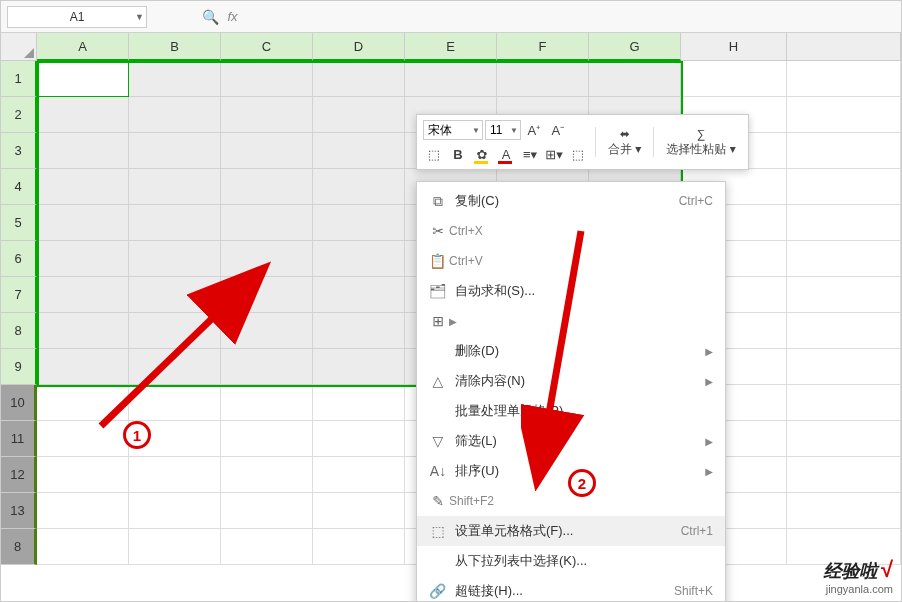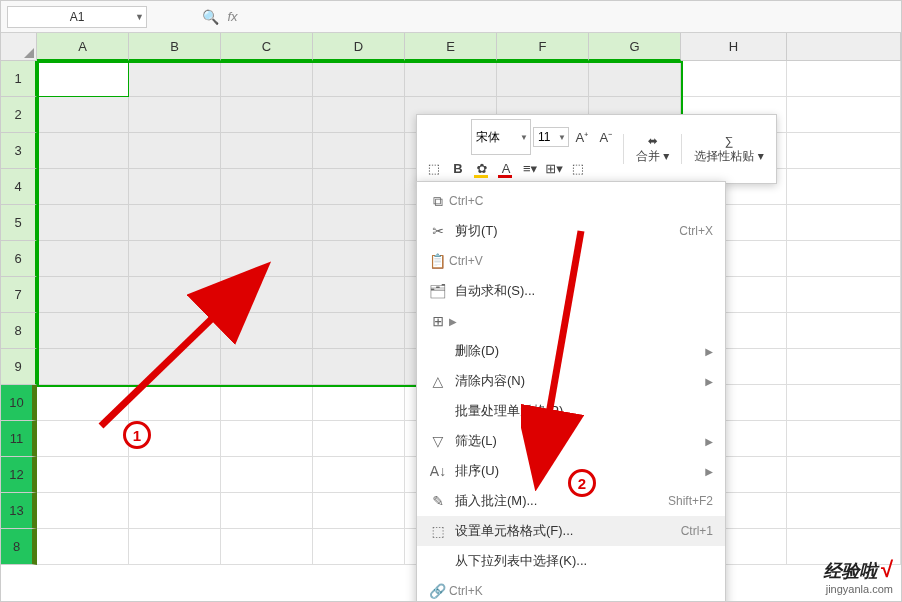--- a/index.html
+++ b/index.html
@@ -17,30 +17,30 @@
 .select-all { width: 36px; height: 28px; border-right: 1px solid #ccc; border-bottom: 1px solid #ccc; background: #eee; position: relative; }
 .select-all::after { content: ""; position: absolute; right: 2px; bottom: 2px; width: 0; height: 0; border-left: 10px solid transparent; border-bottom: 10px solid #999; }
 
 .col-headers { display: flex; flex: 1; }
 .col-header { height: 28px; border-right: 1px solid #ccc; border-bottom: 1px solid #ccc; background: #eee; display: flex; align-items: center; justify-content: center; font-size: 13px; color: #333; }
 .col-header.sel { background: #d8f0d0; border-bottom: 2px solid #0a0; }
 .col-header.last { flex: 1; }
 
 .rows { }
 .row { display: flex; }
-.row-header { width: 36px; border-right: 5px solid #4d7c0f; border-bottom: 1px solid #ccc; background: #22c55e; display: flex; align-items: center; justify-content: center; font-size: 13px; color: #333; }
+.row-header { width: 36px; border-right: 3px solid #4d7c0f; border-bottom: 1px solid #ccc; background: #a3a3a3; display: flex; align-items: center; justify-content: center; font-size: 13px; color: #333; }
 .row-header.sel { background: #d8f0d0; border-right: 2px solid #0a0; }
 .cell { border-right: 1px solid #ddd; border-bottom: 1px solid #ddd; background: #fff; }
 
 .selection-overlay { position: absolute; border: 2px solid #0a0; pointer-events: none; }
 .selection-fill { position: absolute; background: rgba(180,180,180,0.25); pointer-events: none; }
 .active-cell { position: absolute; background: #fff; border: 1px solid #0a0; pointer-events: none; }
 
 .mini-toolbar { position: absolute; background: #fff; border: 1px solid #ccc; box-shadow: 0 2px 8px rgba(0,0,0,0.2); padding: 4px 6px; display: flex; align-items: center; gap: 2px; }
-.mini-font { width: 60px; height: 36px; border: 1px solid #ccc; font-size: 12px; padding: 0 4px; display: flex; align-items: center; position: relative; margin-left: 48px; }
+.mini-font { width: 60px; height: 20px; border: 1px solid #ccc; font-size: 12px; padding: 0 4px; display: flex; align-items: center; position: relative; }
 .mini-size { width: 36px; height: 20px; border: 1px solid #ccc; font-size: 12px; padding: 0 4px; display: flex; align-items: center; position: relative; }
 .mini-drop { position: absolute; right: 2px; font-size: 8px; color: #666; }
 .mini-btn { width: 22px; height: 22px; display: flex; align-items: center; justify-content: center; font-size: 13px; color: #444; border-radius: 2px; }
 .mini-sep { width: 1px; height: 30px; background: #ddd; margin: 0 4px; }
 .mini-text-btn { height: 44px; display: flex; flex-direction: column; align-items: center; justify-content: center; padding: 0 6px; font-size: 12px; color: #444; }
 .mini-row { display: flex; flex-direction: column; gap: 2px; }
 .mini-hrow { display: flex; gap: 2px; align-items: center; }
 
 .context-menu { position: absolute; background: #fff; border: 1px solid #ccc; box-shadow: 0 2px 10px rgba(0,0,0,0.25); width: 310px; padding: 4px 0; }
 .menu-item { display: flex; align-items: center; height: 30px; padding: 0 12px 0 10px; font-size: 13px; color: #333; }
@@ -299,25 +299,25 @@
   <div class="mini-sep"></div>
   <div class="mini-text-btn">
     <span>∑</span>
     <span>选择性粘贴 ▾</span>
   </div>
 </div>
 
 <div class="context-menu" id="context-menu" style="left:415px; top:180px;">
     <div class="menu-item">
       <span class="menu-icon">⧉</span>
+      <span class="menu-label">复制(C)</span>
       <span class="menu-shortcut">Ctrl+C</span>
     </div>
     <div class="menu-item">
       <span class="menu-icon">✂</span>
-      <span class="menu-label">剪切(T)</span>
       <span class="menu-shortcut">Ctrl+X</span>
     </div>
     <div class="menu-item">
       <span class="menu-icon">📋</span>
       <span class="menu-shortcut">Ctrl+V</span>
     </div>
     <div class="menu-item">
       <span class="menu-icon">🗂</span>
       <span class="menu-label">自动求和(S)...</span>
       <span class="menu-shortcut"></span>
@@ -346,36 +346,36 @@
       <span class="menu-label">筛选(L)</span>
       <span class="menu-arrow">▶</span>
     </div>
     <div class="menu-item">
       <span class="menu-icon">A↓</span>
       <span class="menu-label">排序(U)</span>
       <span class="menu-arrow">▶</span>
     </div>
     <div class="menu-item">
       <span class="menu-icon">✎</span>
-      <span class="menu-label">插入批注(M)...</span>
       <span class="menu-shortcut">Shift+F2</span>
     </div>
     <div class="menu-item hl">
       <span class="menu-icon">⬚</span>
       <span class="menu-label">设置单元格格式(F)...</span>
       <span class="menu-shortcut">Ctrl+1</span>
     </div>
     <div class="menu-item">
       <span class="menu-icon"></span>
       <span class="menu-label">从下拉列表中选择(K)...</span>
       <span class="menu-shortcut"></span>
     </div>
     <div class="menu-item">
       <span class="menu-icon">🔗</span>
-      <span class="menu-shortcut">Ctrl+K</span>
+      <span class="menu-label">超链接(H)...</span>
+      <span class="menu-shortcut">Shift+K</span>
     </div>
   </div>
 
 <svg class="arrow-svg" style="left:80px; top:260px;" width="200" height="180">
   <defs>
       <marker id="ah1" markerWidth="12" markerHeight="12" refX="9" refY="5" orient="auto">
         <polygon points="0,0 12,5 0,10" fill="#d00"></polygon>
       </marker>
     </defs>
   <line x1="20" y1="165" x2="175" y2="15" stroke="#d00" stroke-width="7" marker-end="url(#ah1)"></line>

